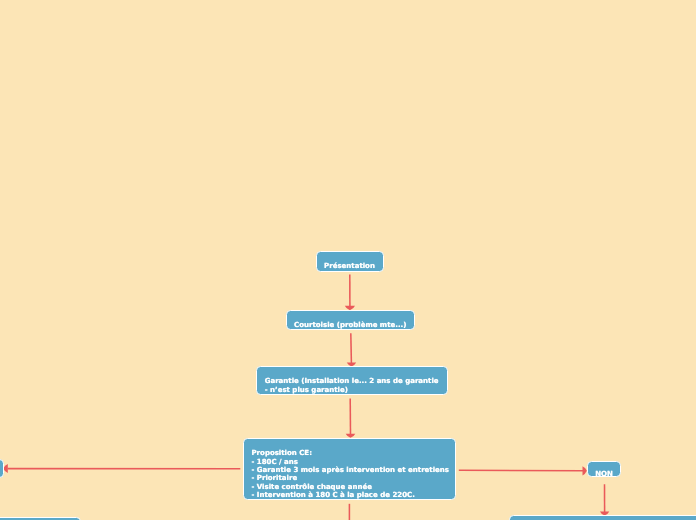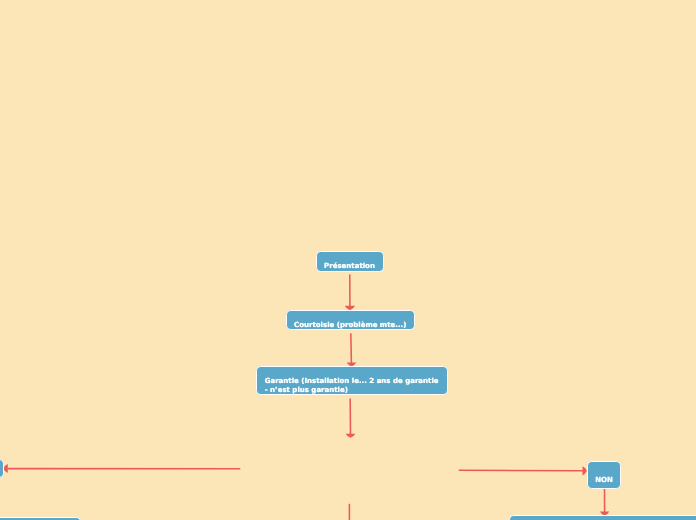--- a/index.html
+++ b/index.html
@@ -81,22 +81,30 @@
 
   <div class="node nudge" style="left:285.8px;top:309.8px;width:128.9px;height:20.1px;">
     <span class="node-label">Courtoisie (problème mte...)</span>
   </div>
 
   <div class="node left pad" style="left:256.1px;top:366.2px;width:192.4px;height:28.8px;">
     <span class="node-label">Garantie (Installation le... 2 ans de garantie
 - n’est plus garantie)</span>
   </div>
 
+  <div class="node left pad" style="left:242.9px;top:437.9px;width:213.5px;height:62.5px;">
+    <span class="node-label">Proposition CE:
+- 180C / ans
+- Garantie 3 mois après intervention et entretiens
+- Prioritaire
+- Visite contrôle chaque année
+- Intervention à 180 C à la place de 220C.</span>
+  </div>
 
-  <div class="node nudge" style="left:586.7px;top:460.8px;width:34.7px;height:28px;">
+  <div class="node nudge" style="left:586.7px;top:460.8px;width:34.7px;height:16px;">
     <span class="node-label">NON</span>
   </div>
 
   <div class="node" style="left:-60px;top:458.9px;width:64.2px;height:18.7px;">
     <span class="node-label"></span>
   </div>
 
   <div class="node" style="left:-60px;top:516.7px;width:140.8px;height:26px;">
     <span class="node-label"></span>
   </div>

